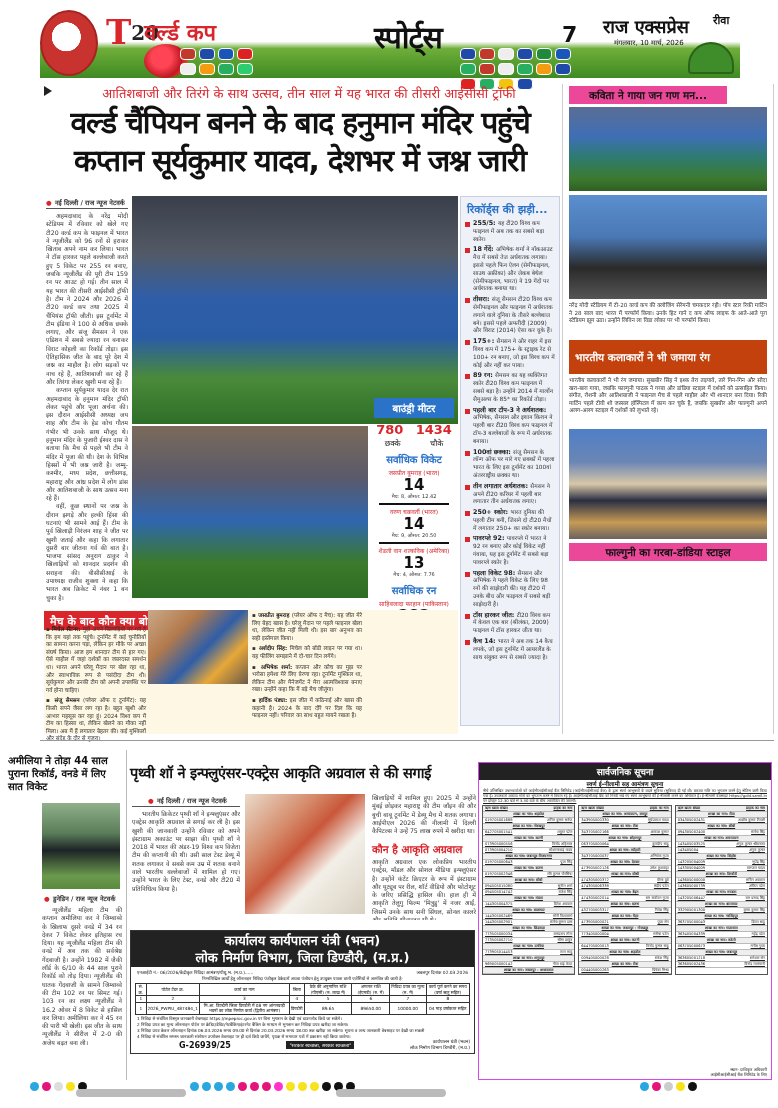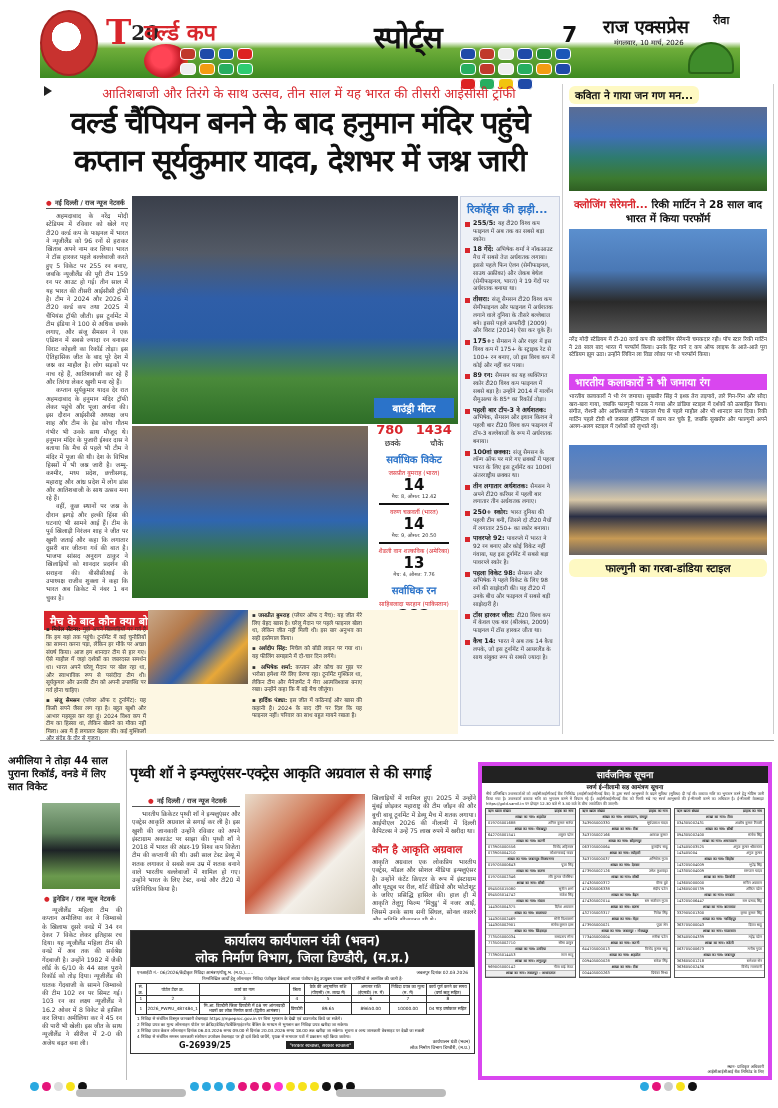--- a/index.html
+++ b/index.html
@@ -48,22 +48,22 @@
   .bm-stat { text-align: center; font: 5px "DejaVu Sans", sans-serif; color: #333; }
   .bm-rule { width: 70px; height: 2px; background: #111; margin: 4px auto 0; }
   
   .quotes-head { left: 44px; top: 611px; background: #d8262c; color: #fff; font: bold 11px "DejaVu Sans", sans-serif; padding: 2px 6px; }
   .quote { font: 5.6px/7.6px "DejaVu Sans", sans-serif; color: #333; text-align: justify; }
   .quote b { color: #222; }
   .photo-surya { left: 148px; top: 610px; width: 100px; height: 74px; background: linear-gradient(135deg, #c9a98a 0%, #b47a4c 30%, #2f5ea8 55%, #e8a838 75%, #6a5a4a 100%); }
   .quotes-bg { left: 44px; top: 610px; width: 414px; height: 124px; background: #fdf7e3; }
   
   .right-col { left: 562px; top: 84px; width: 212px; height: 650px; border-left: 1px solid #ccc; border-right: 1px solid #ccc; }
-  .ybar { background: #fef9c3; color: #111; font: bold 10.5px "DejaVu Sans", sans-serif; padding: 2px 6px; border-radius: 6px; }
-  .rbar { background: #d946ef; color: #fff; font: bold 10.5px "DejaVu Sans", sans-serif; padding: 1px 6px; }
+  .ybar { background: #ec4899; color: #111; font: bold 10.5px "DejaVu Sans", sans-serif; padding: 2px 20px; }
+  .rbar { background: #c2410c; color: #fff; font: bold 10.5px "DejaVu Sans", sans-serif; padding: 10px 6px; }
   .photo-anthem { background: linear-gradient(180deg, #5a6d95 0%, #3f6fb5 35%, #2e7b70 60%, #3c7a30 85%, #2f5f22 100%); }
   .photo-ricky { background: linear-gradient(180deg, #5b8fce 0%, #4a78b5 40%, #2a2a2a 70%, #555 100%); }
   .photo-artists { background: linear-gradient(180deg, #5b8fce 0%, #3e4654 35%, #1f1f22 60%, #b8b8b8 85%, #444 100%); }
   .photo-falguni { background: linear-gradient(180deg, #4f7fc6 0%, #6b86b5 30%, #d8c8a8 50%, #2a2f44 65%, #c79a55 85%, #6a6360 100%); }
   .headline-sub { font: bold 10.5px "DejaVu Sans", sans-serif; color: #111; line-height: 14px; text-align: center; }
   .headline-sub .red { color: #d8262c; }
   
   .hrule { height: 1px; background: #999; }
   .amelia-title { left: 8px; top: 754px; width: 114px; font: bold 10px/13px "DejaVu Sans", sans-serif; color: #111; }
   .photo-amelia { left: 42px; top: 803px; width: 78px; height: 86px; background: linear-gradient(180deg, #8fb08a 0%, #5a7d58 35%, #1d2326 55%, #6b9a4e 85%, #5a8a3e 100%); }
@@ -77,21 +77,21 @@
   .tender-desc { font: 4.2px "DejaVu Sans", sans-serif; padding: 1px 6px; text-align: center; color: #111; }
   table.tt { border-collapse: collapse; width: calc(100% - 8px); margin: 1px 4px; }
   table.tt td, table.tt th { border: 1px solid #333; font: 4.3px/5.6px "DejaVu Sans", sans-serif; text-align: center; padding: 0 1px; color: #111; }
   table.tt th { font-weight: normal; }
   .tender-note { font: 4.2px/6px "DejaVu Sans", sans-serif; padding: 0 6px; color: #111; }
   .tender-foot { position: absolute; bottom: 2px; left: 4px; right: 4px; display: flex; align-items: center; justify-content: space-between; padding-left: 44px; }
   .tender-code { font: bold 8px "DejaVu Sans", sans-serif; color: #111; }
   .tender-slogan { background: #222; color: #fff; font: 4.8px "DejaVu Sans", sans-serif; padding: 1px 3px; }
   .tender-sign { font: 4.5px/6px "DejaVu Sans", sans-serif; text-align: right; color: #111; }
   
-  .icici { left: 478px; top: 762px; width: 294px; height: 318px; border: 4px solid #d946ef; background: #fff; overflow: hidden; }
+  .icici { left: 478px; top: 762px; width: 294px; height: 318px; border: 1px solid #d946ef; background: #fff; overflow: hidden; text-decoration: underline; }
   .icici-head { background: #222; color: #fff; text-align: center; font: bold 9px "DejaVu Sans", sans-serif; padding: 2px 0; }
   .icici-logo { font: bold italic 10px "DejaVu Sans", sans-serif; color: #111; }
   .icici-addr { font: 3.8px/4.8px "DejaVu Sans", sans-serif; color: #222; }
   .icici-sub { text-align: center; font: bold 6px "DejaVu Sans", sans-serif; color: #111; }
   .icici-para { font: 3.8px/5px "DejaVu Sans", sans-serif; color: #222; padding: 0 4px; text-align: justify; }
   .icici-grid { display: flex; gap: 3px; padding: 2px 3px; }
   .icici-col { flex: 1; border: 1px solid #555; }
   .icici-row { display: flex; justify-content: space-between; font: 3.6px/5px "DejaVu Sans", sans-serif; color: #222; padding: 0 2px; border-bottom: 1px solid #bbb; }
   .icici-row.branch { justify-content: center; font-weight: bold; background: #eee; }
   .icici-foot { position: absolute; bottom: 2px; right: 4px; font: 4px "DejaVu Sans", sans-serif; color: #111; text-align: right; }
@@ -231,21 +231,20 @@
 <div class="abs" id="quotes-right" style="left:252px; top:612px; width:110px;">
     <p class="quote" style="margin-bottom: 3px;"><span>▪ </span><b>जसप्रीत बुमराह </b><span>(प्लेयर ऑफ द मैच): यह जीत मेरे लिए बेहद खास है। घरेलू मैदान पर पहले फाइनल खेला था, लेकिन जीत नहीं मिली थी। इस बार अनुभव का सही इस्तेमाल किया।</span></p>
     <p class="quote" style="margin-bottom: 3px;"><span>▪ </span><b>अर्शदीप सिंह: </b><span>मिचेल को बॉडी लाइन पर गया था। यह फीलिंग समझाने में दो-चार दिन लगेंगे।</span></p>
     <p class="quote" style="margin-bottom: 3px;"><span>▪ </span><b>अभिषेक शर्मा: </b><span>कप्तान और कोच का मुझ पर भरोसा हमेशा मेरे लिए प्रेरणा रहा। टूर्नामेंट मुश्किल था, लेकिन टीम और मैनेजमेंट ने मेरा आत्मविश्वास बनाए रखा। उन्होंने कहा कि मैं बड़े मैच जीतूंगा।</span></p>
     <p class="quote" style="margin-bottom: 3px;"><span>▪ </span><b>हार्दिक पंड्या: </b><span>इस जीत में कठिनाई और खास की कहानी है। 2024 के बाद दौरे पर दिल कि यह फाइनल नहीं। परिवार का साथ बहुत मायने रखता है।</span></p>
   </div>
 
 <div class="abs right-col">
   <div class="ybar" style="display:inline-block; margin:2px 0 0 6px;">कविता ने गाया जन गण मन...</div>
   <div class="photo photo-anthem" style="margin:3px 6px 0; height:84px;"></div>
-  <div class="headline-sub" style="margin:6px 4px 0;"><span class="red">क्लोजिंग सेरेमनी...</span><span> रिकी मार्टिन ने 28 साल बाद भारत में किया परफॉर्म</span></div>
   <div class="photo photo-ricky" style="margin:4px 6px 0; height:104px;"></div>
   <div class="body-txt" style="margin:3px 6px 0; height:34px; font-size:5.6px; line-height:7.5px;">नरेंद्र मोदी स्टेडियम में टी-20 वर्ल्ड कप की क्लोजिंग सेरेमनी चमकदार रही। पॉप स्टार रिकी मार्टिन ने 28 साल बाद भारत में परफॉर्म किया। उनके हिट गाने द कप ऑफ लाइफ के आते-आते पूरा स्टेडियम झूम उठा। उन्होंने लिविन ला विडा लोका पर भी परफॉर्म किया।</div>
   <div class="rbar" style="margin:4px 6px 0;">भारतीय कलाकारों ने भी जमाया रंग</div>
   <div class="body-txt" style="margin:3px 6px 0; height:50px; font-size:5.6px; line-height:7.5px;">भारतीय कलाकारों ने भी रंग जमाया। सुखबीर सिंह ने इश्क तेरा तड़पावे, तारे गिन-गिन और सौदा खरा-खरा गाया, जबकि फाल्गुनी पाठक ने गरबा और डांडिया स्टाइल में दर्शकों को उत्साहित किया। संगीत, रोशनी और आतिशबाजी ने फाइनल मैच से पहले माहौल और भी शानदार बना दिया। रिकी मार्टिन पहले टीवी शो जस्सल हॉस्पिटल में काम कर चुके हैं, जबकि सुखबीर और फाल्गुनी अपने अलग-अलग स्टाइल में दर्शकों को लुभाते रहे।</div>
   <div class="photo photo-falguni" style="margin:2px 6px 0; height:110px;"></div>
   <div class="ybar" style="margin:4px 6px 0; text-align:center;">फाल्गुनी का गरबा-डांडिया स्टाइल</div>
 </div>
 
 <div class="abs hrule" style="left:40px; top:740px; width:734px;"></div>
 <div class="abs vrule" style="left:126px; top:750px; height:330px;"></div>

